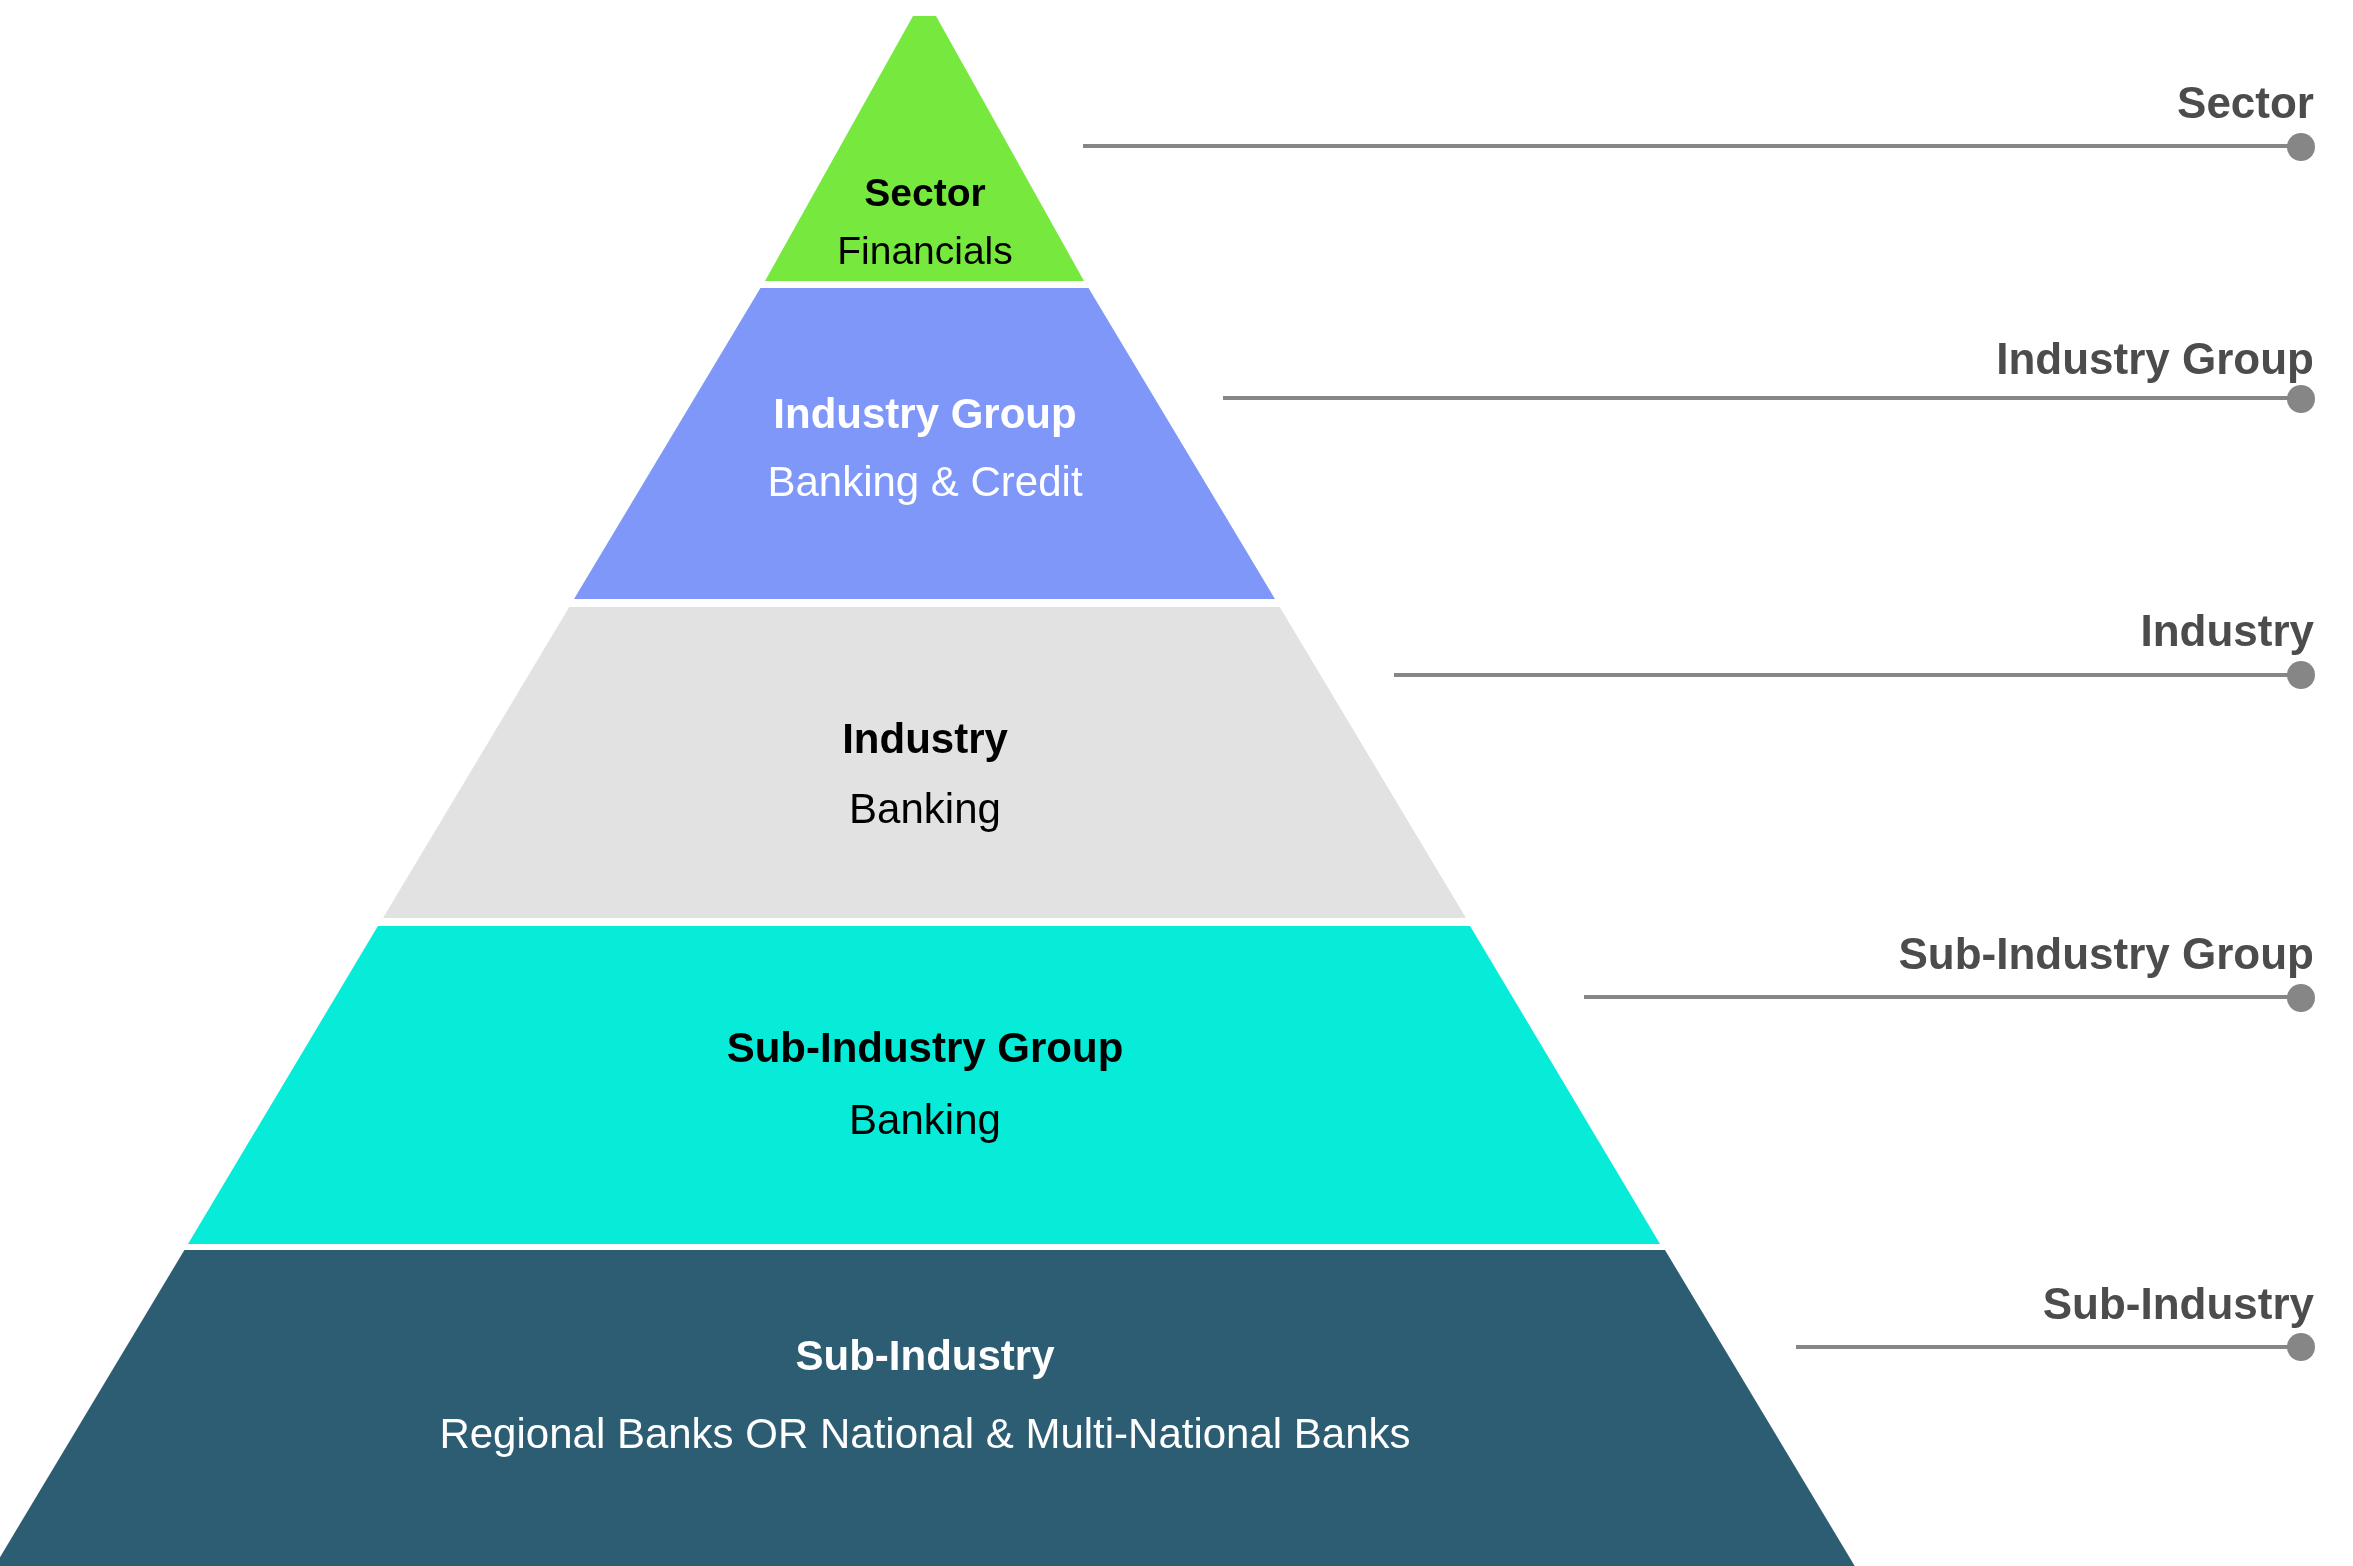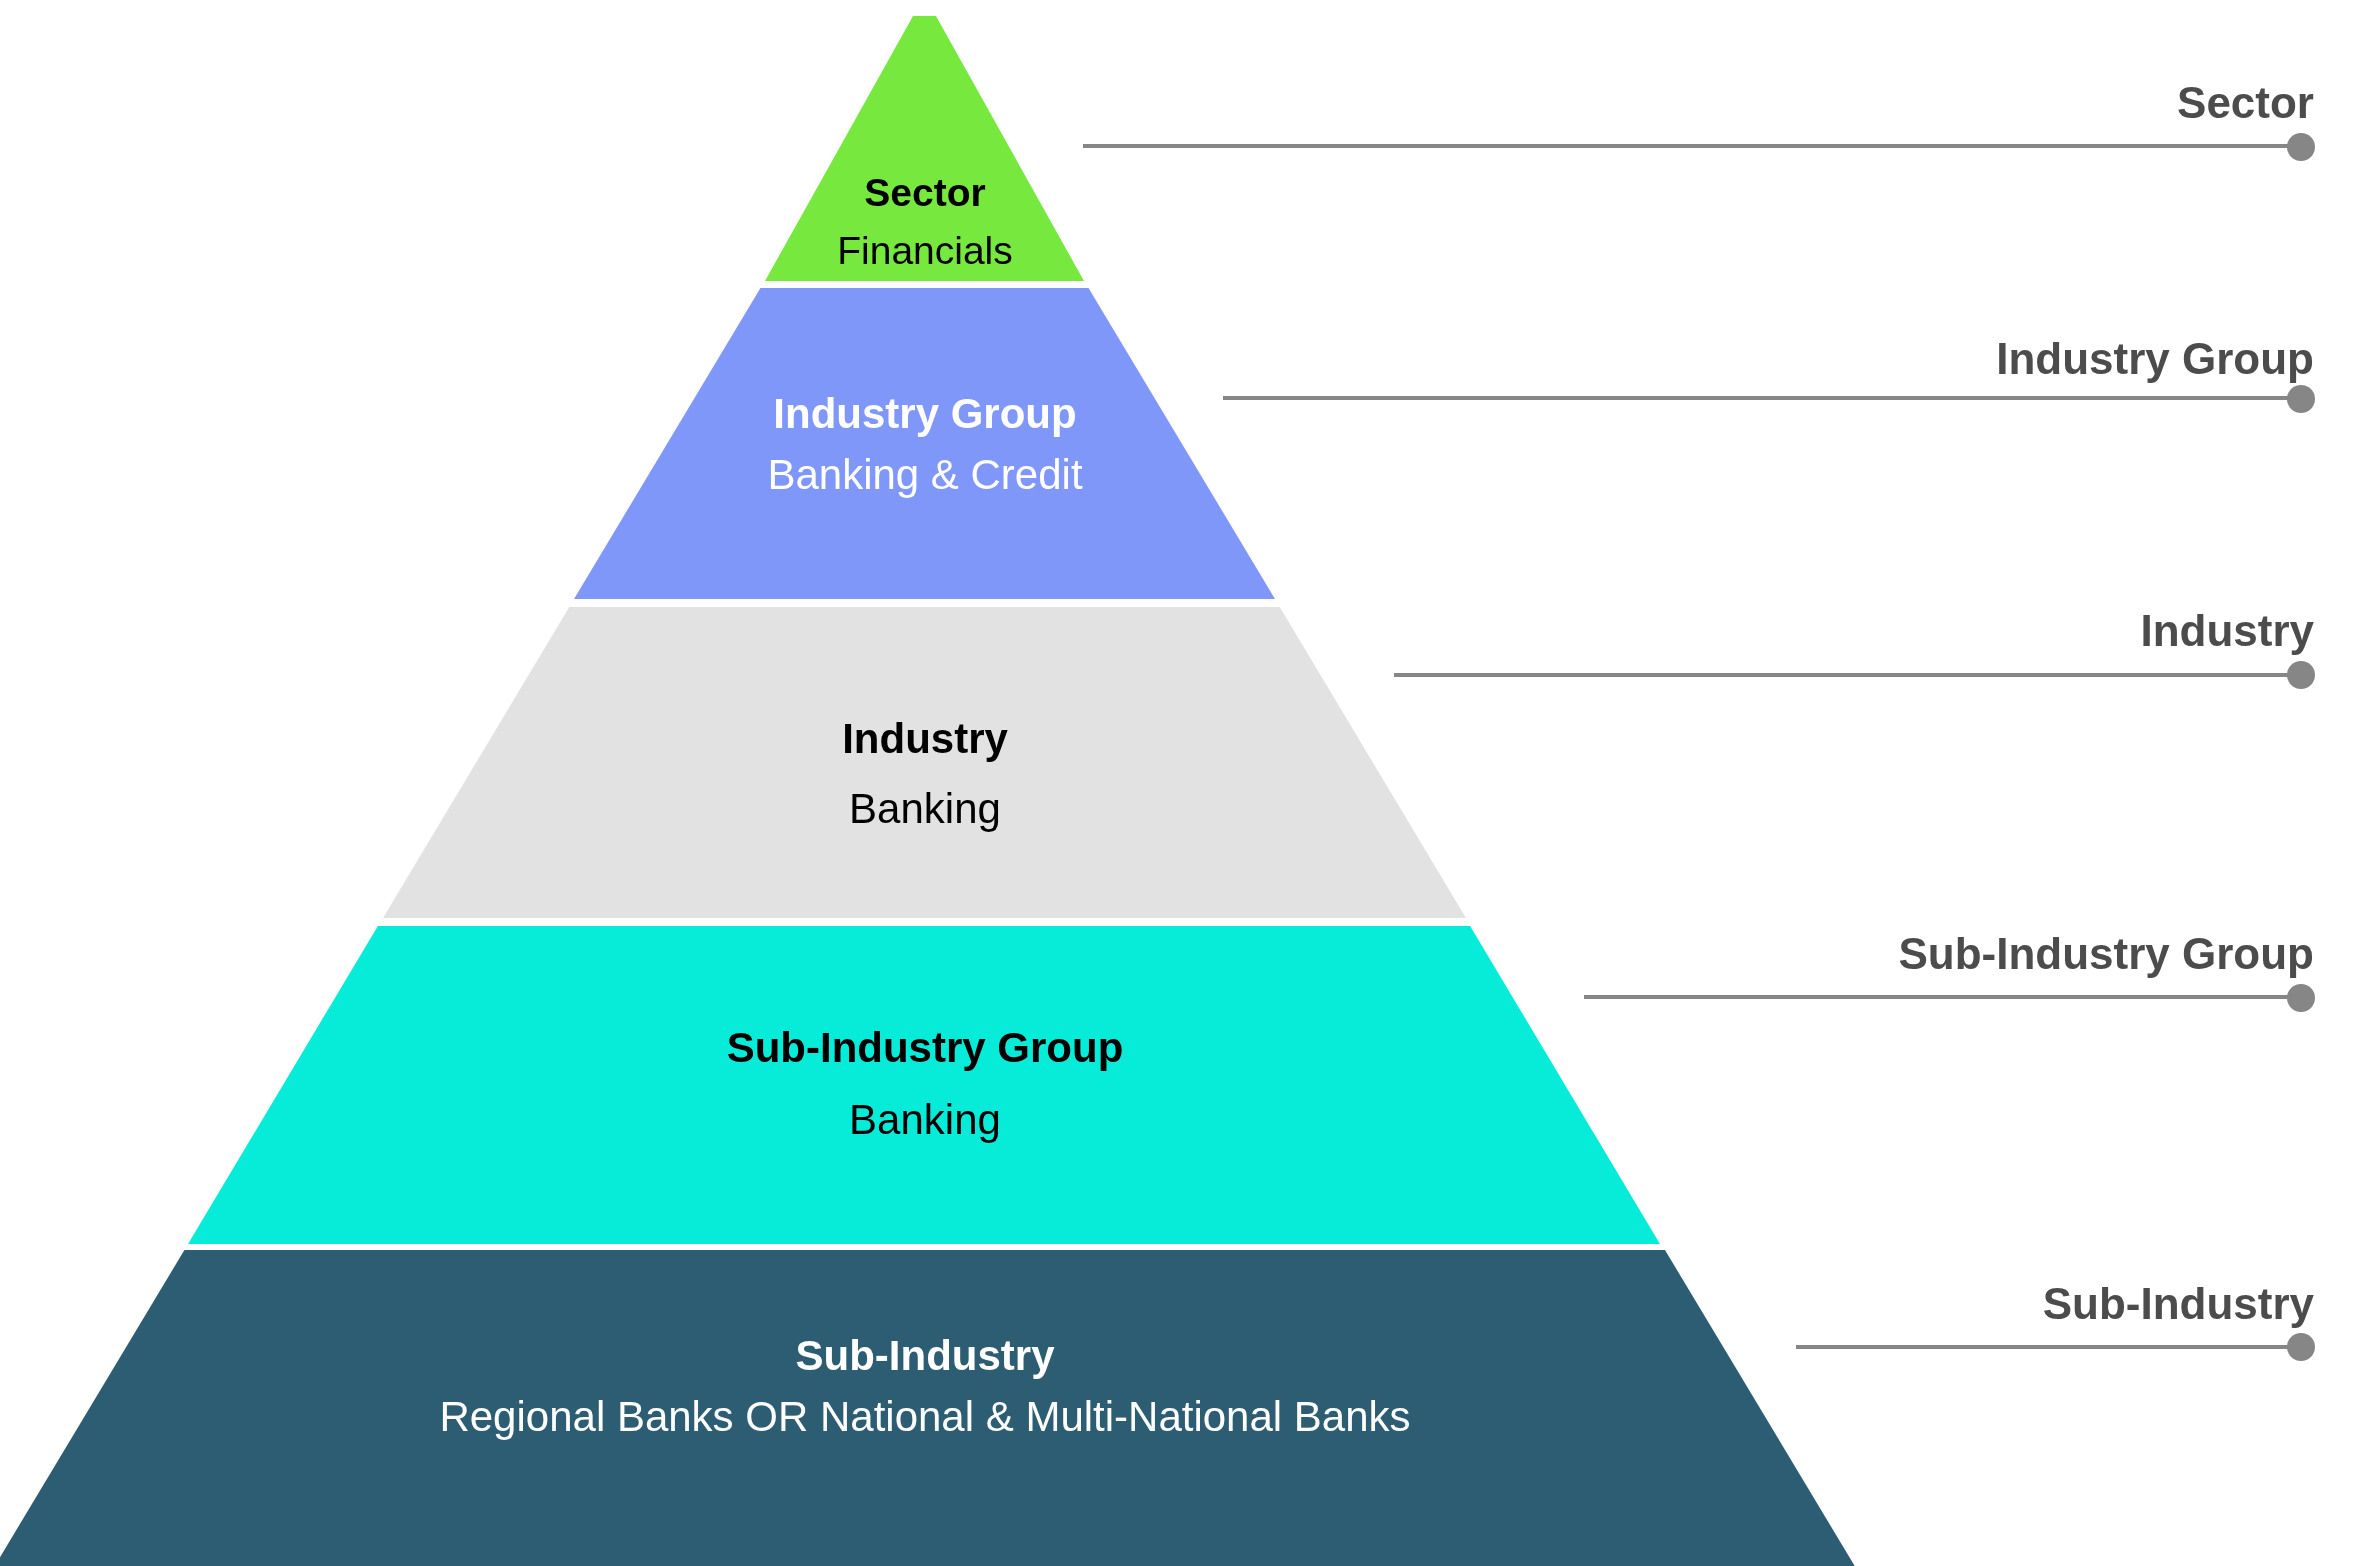--- a/index.html
+++ b/index.html
@@ -34,27 +34,27 @@
     position: absolute;
     left: 40px;
     width: 1770px;
     text-align: center;
     line-height: 1.04;
   }
   .band-title { font-weight: bold; }
   .bt-1 { top: 173px;  font-size: 39px; }
   .bt-1 .band-sub { margin-top: 17px; }
   .bt-2 { top: 392px;  font-size: 42px; }
-  .bt-2 .band-sub { margin-top: 17px; }
+  .bt-2 .band-sub { margin-top: 24px; }
   .bt-3 { top: 717px;  font-size: 42px; }
   .bt-3 .band-sub { margin-top: 26.5px; }
   .bt-4 { top: 1026px; font-size: 42px; }
   .bt-4 .band-sub { margin-top: 28px; }
   .bt-5 { top: 1334px; font-size: 42px; }
-  .bt-5 .band-sub { margin-top: 17px; }
+  .bt-5 .band-sub { margin-top: 34px; }
 
   
   .callout-label {
     position: absolute;
     right: 40px;
     width: 796px;
     text-align: right;
     font-size: 44px;
     font-weight: bold;
   }

